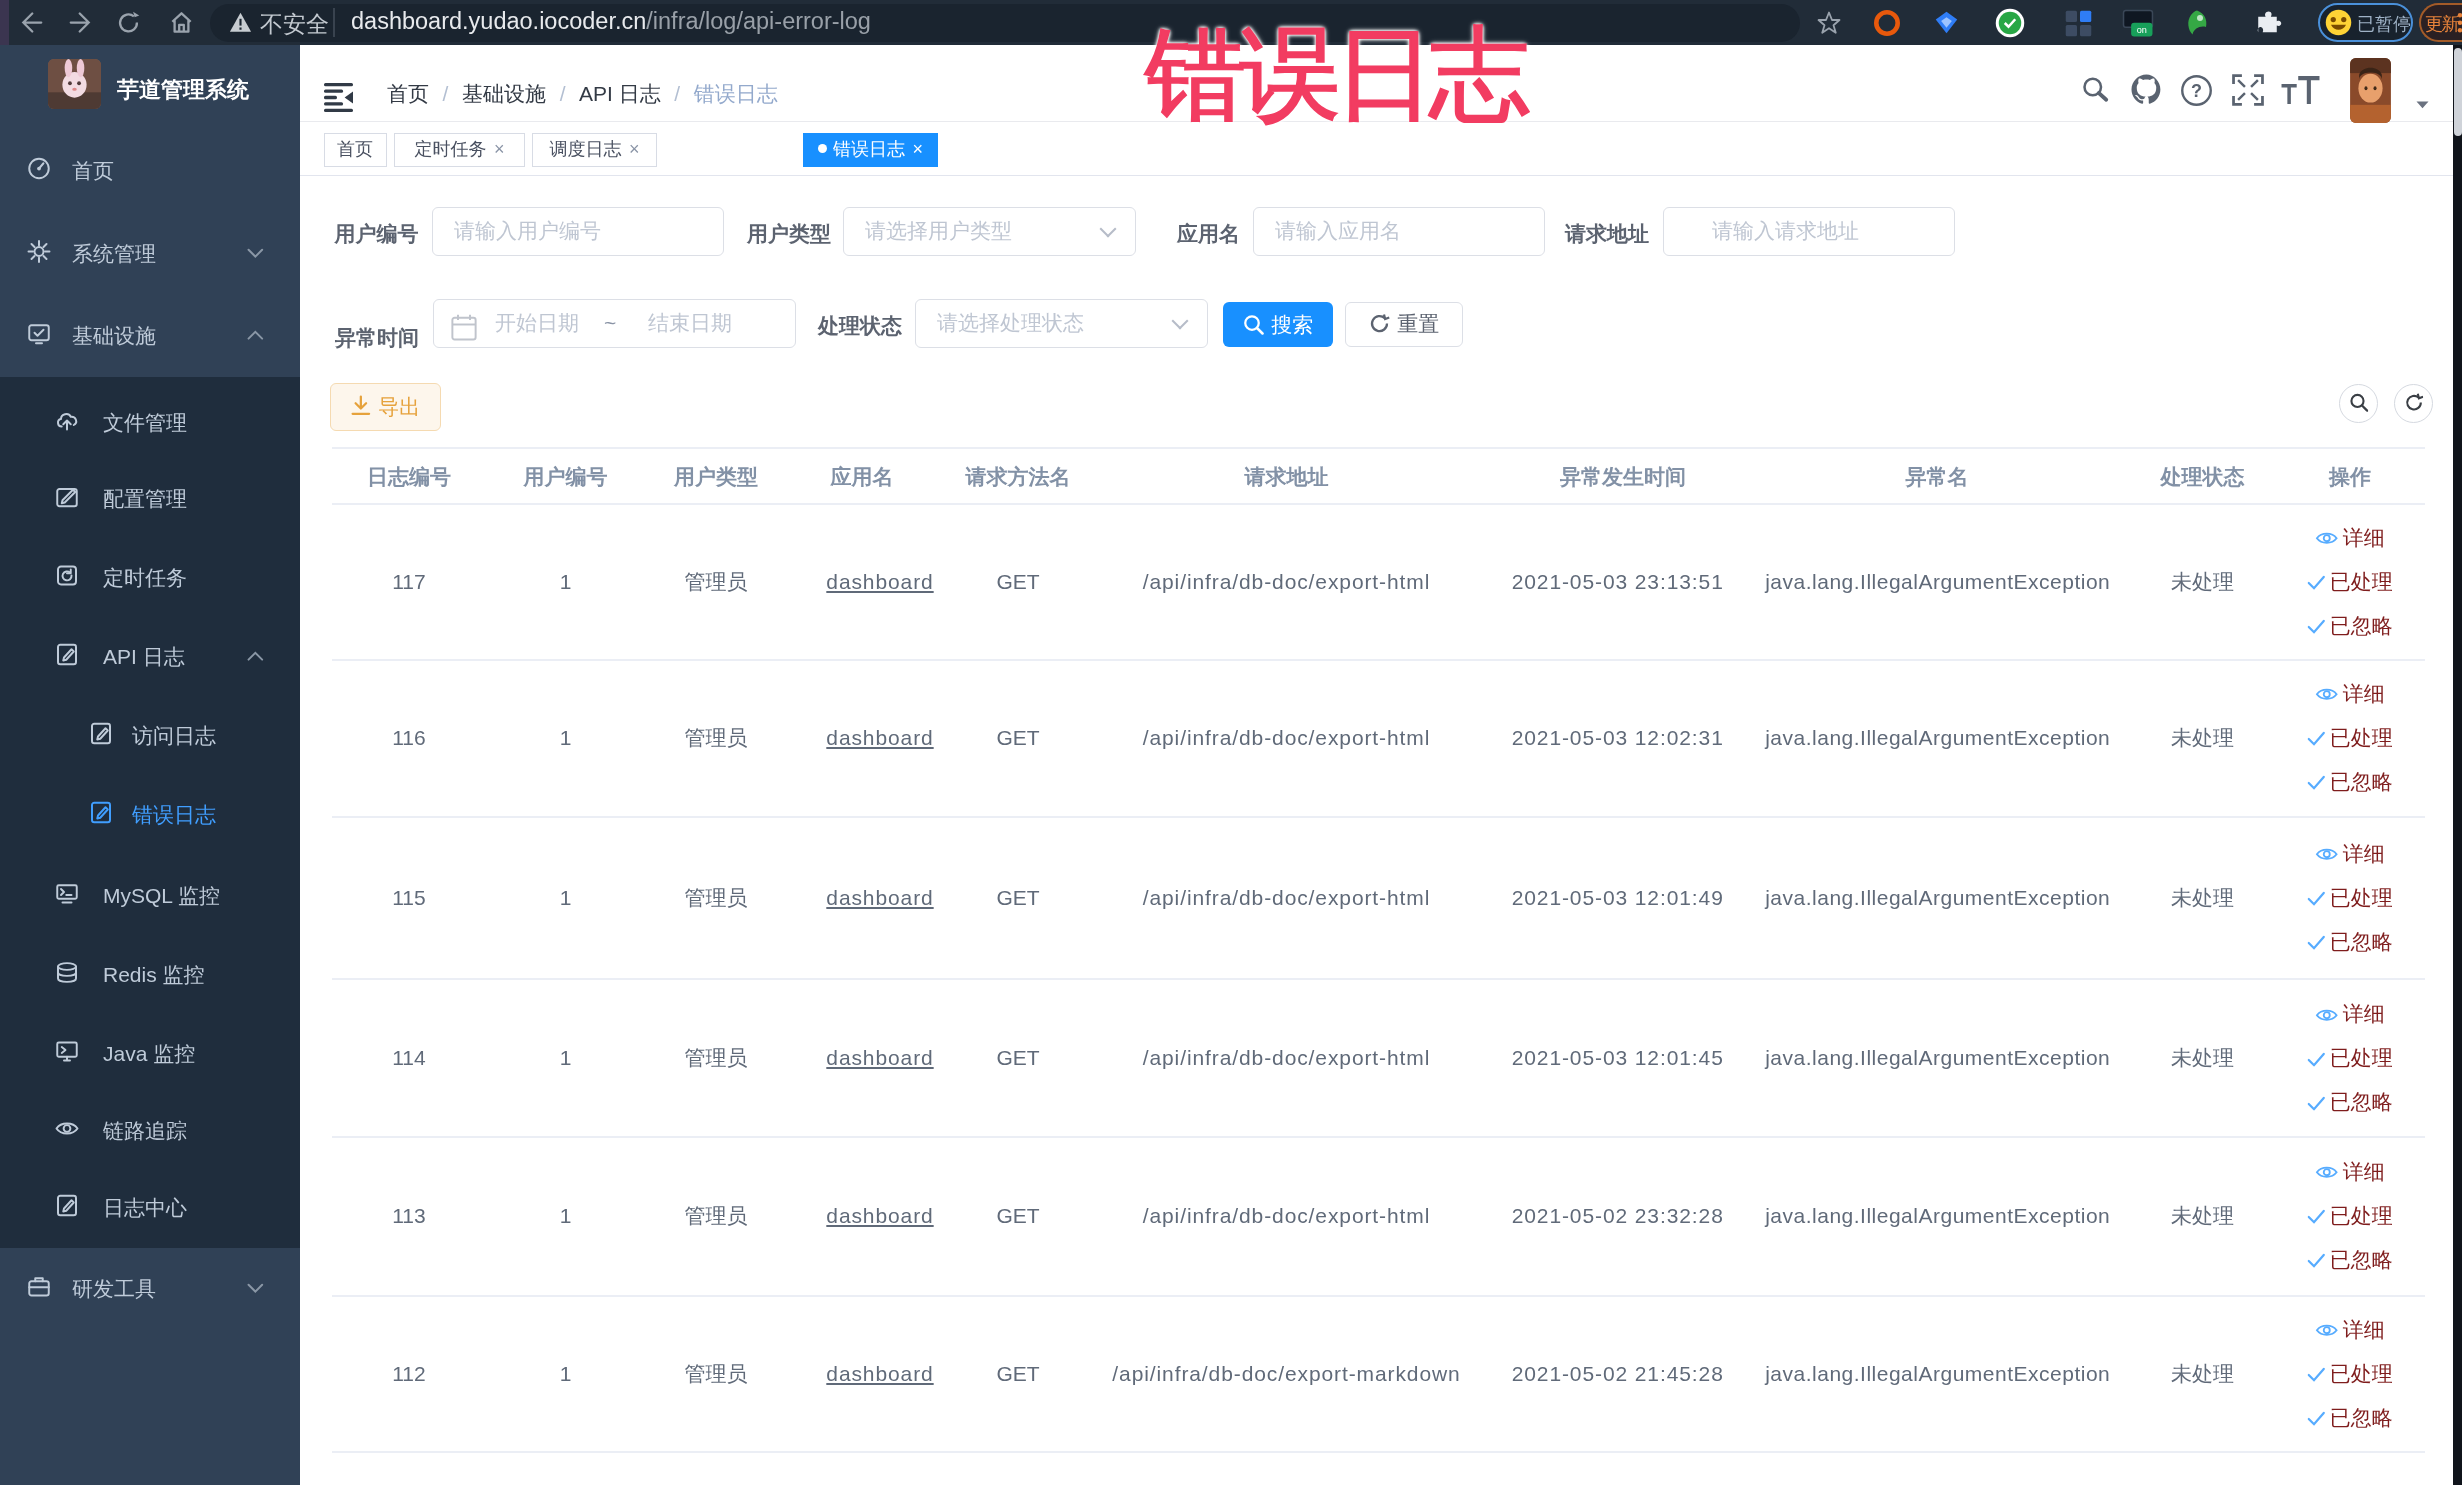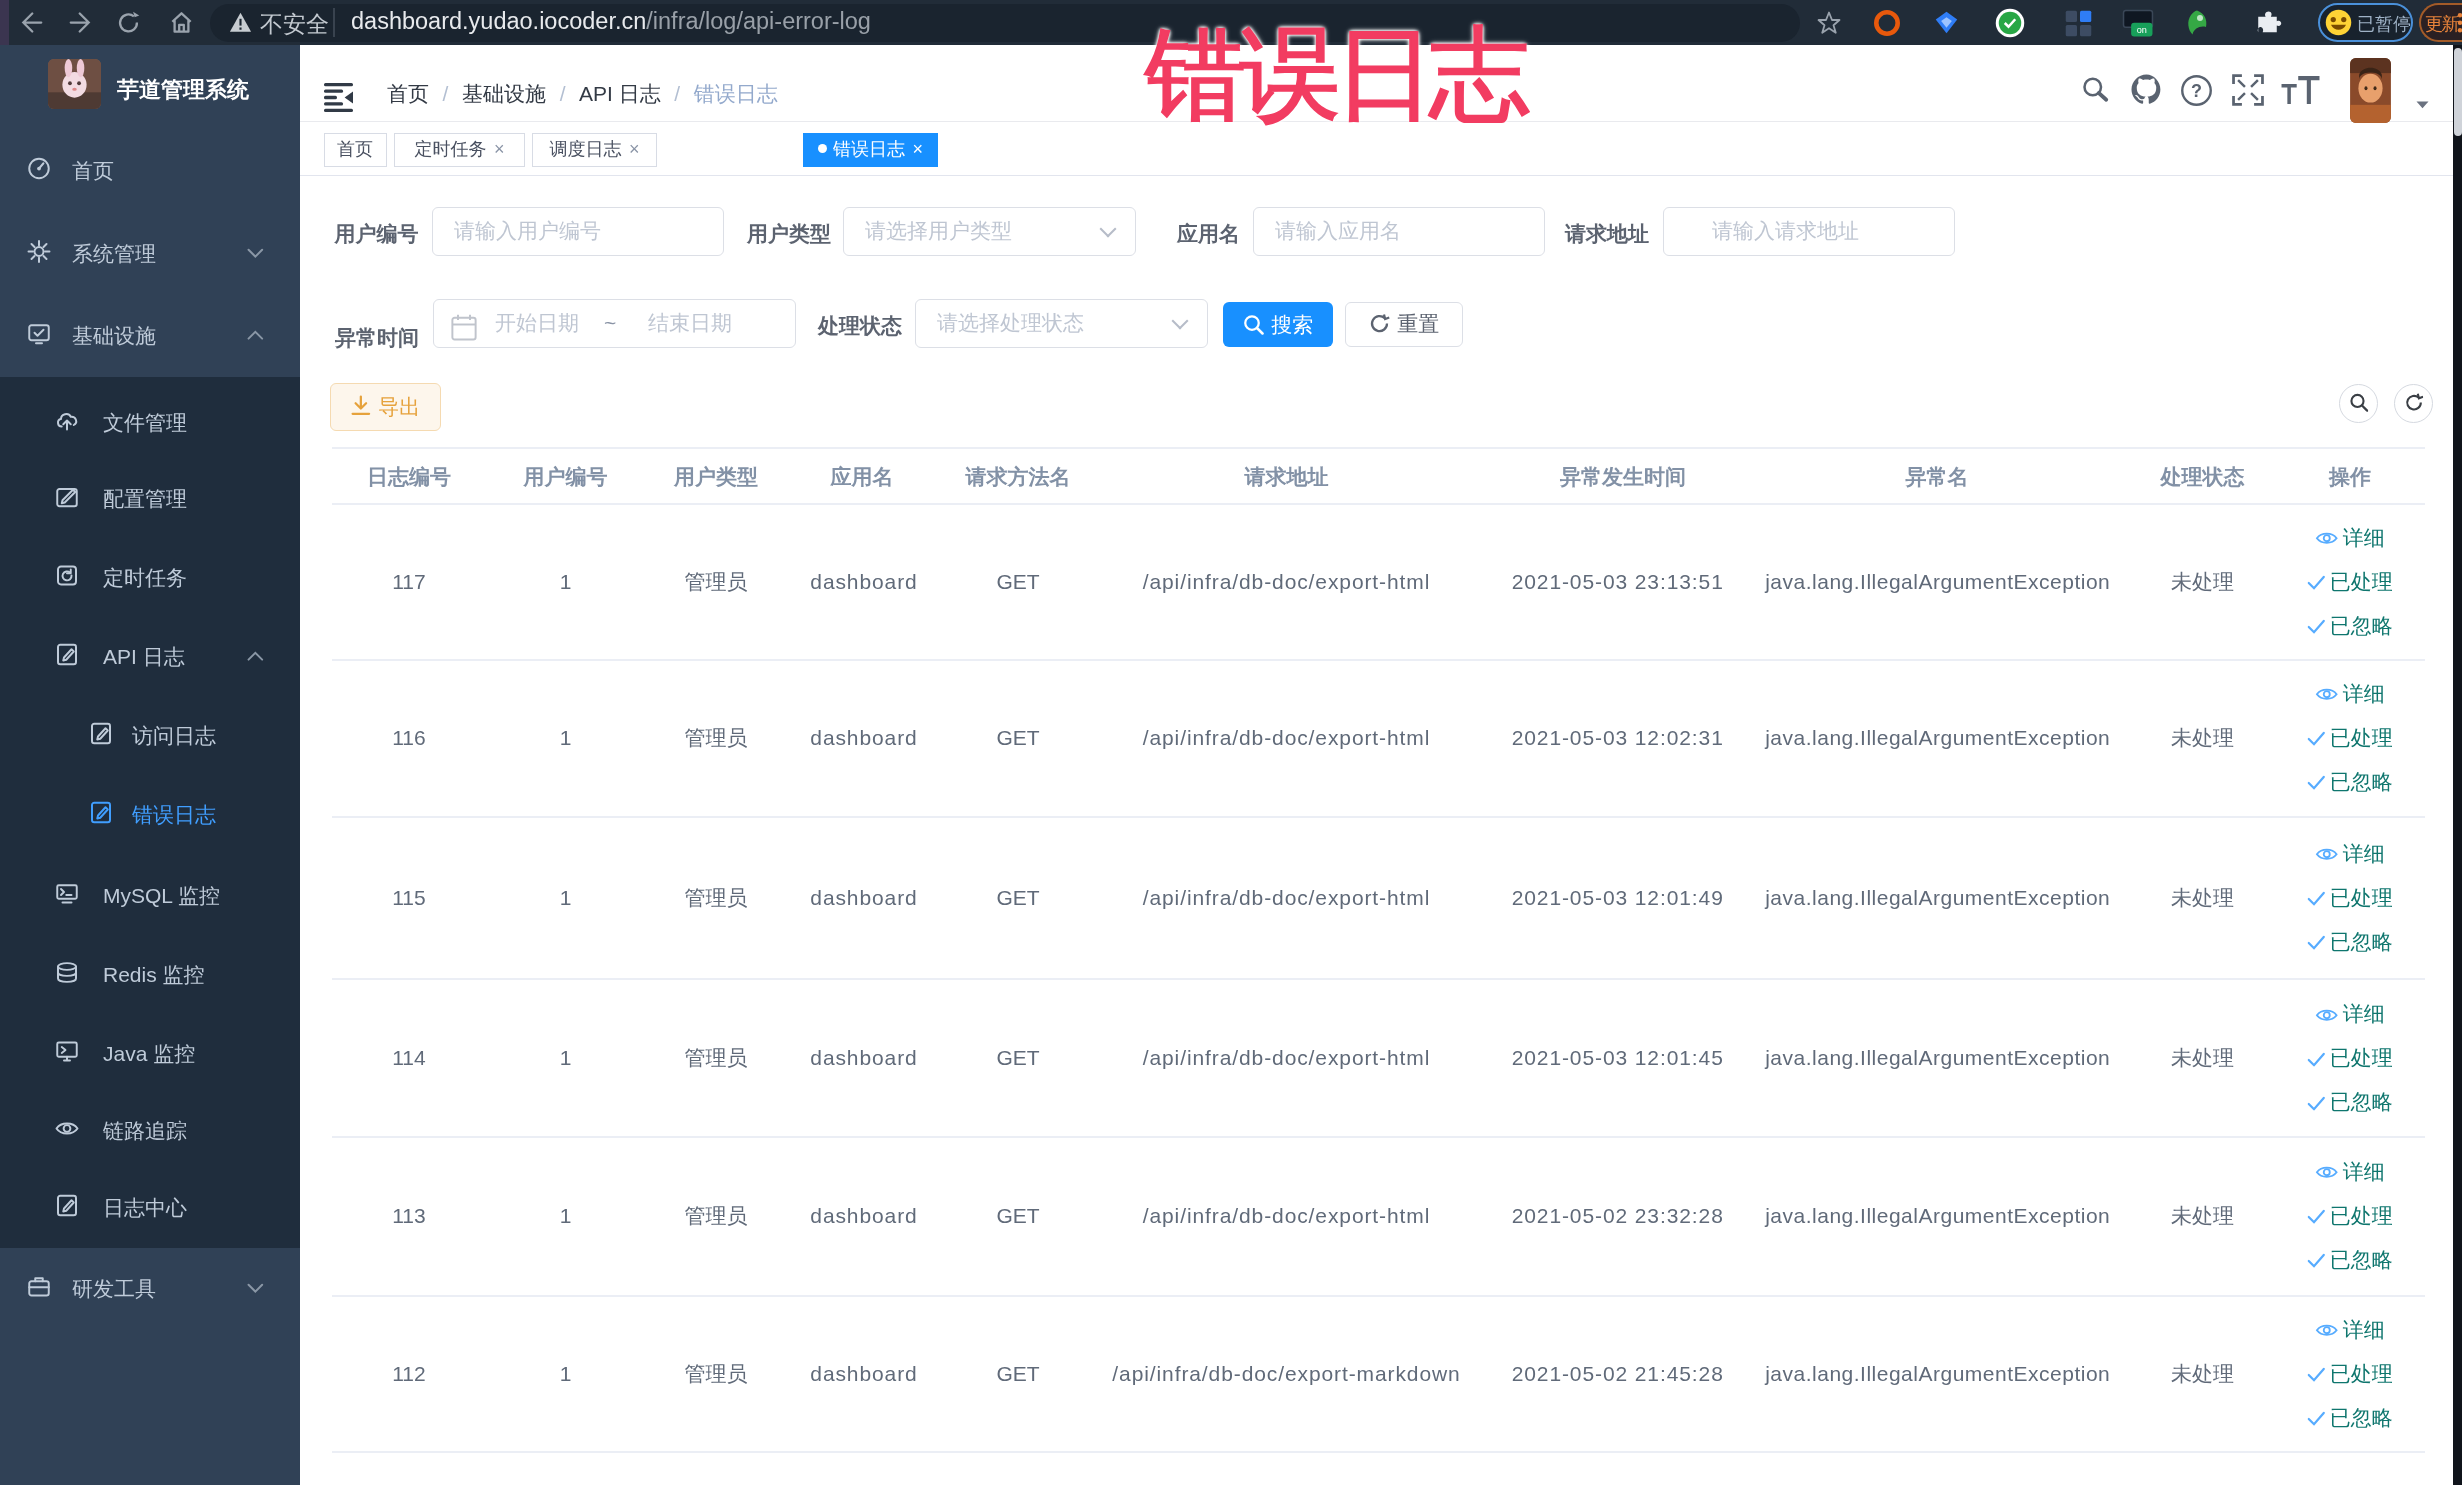--- a/index.html
+++ b/index.html
@@ -31,25 +31,25 @@
   .flabel { position:absolute; font-size:21px; font-weight:bold; color:#5c6370; text-align:right; }
   .finput { position:absolute; height:49px; border:1.5px solid #dcdfe6; border-radius:6px; background:#fff;
             font-size:21px; color:#bfc6d2; line-height:46px; padding-left:21px; white-space:nowrap; }
   .caret-d { position:absolute; width:12px; height:12px; border-right:2.3px solid #b6bcc8; border-bottom:2.3px solid #b6bcc8; transform:rotate(45deg); }
   
   .trow { position:absolute; left:32px; width:2093px; display:flex; align-items:center; }
   .tcell { text-align:center; font-size:21px; color:#606a79; overflow:visible; white-space:nowrap; }
   .c0{width:154px}.c1{width:159px}.c2{width:142px}.c3{width:150px}.c4{width:162px}
   .c5{width:375px}.c6{width:298px}.c7{width:330px}.c8{width:201px}.c9{width:120px;position:relative;right:13px}
   .hdr { font-weight:bold; color:#8291a6; }
-  .alink { color:#0f766e; font-size:21px; white-space:nowrap; }
+  .alink { color:#7f1d1d; font-size:21px; white-space:nowrap; }
   .lt1 { letter-spacing:0.9px; }
   .lt2 { letter-spacing:0.5px; position:relative; left:-6.8px; }
   .tm2 { position:relative; left:-5.3px; }
-  .db { letter-spacing:0.9px; position:relative; left:2px; }
+  .db { letter-spacing:0.9px; position:relative; left:18px;text-decoration:underline; }
   .tm  { letter-spacing:0.9px; }
   .bline { position:absolute; left:32px; width:2093px; height:1.5px; background:#ebeef5; }
   
   #vscroll { position:absolute; left:2453px; top:45px; width:9.8px; height:1440px; background:#10141b; }
   #vthumb { position:absolute; left:0.8px; top:3px; width:8.3px; height:88px; background:#cfd3d9; border-radius:4.5px; }
   
   #annot { position:absolute; left:1145px; top:7.6px; font-size:101px; font-weight:400; color:#f23c61; -webkit-text-stroke:2px #f23c61;
            letter-spacing:-6.4px; white-space:nowrap; z-index:50;
            text-shadow:0 0 3px #fff, 0 0 4.5px #fff, 0 0 6px #fff, 0.8px 0.8px 3.8px #fff, -0.8px -0.8px 3.8px #fff; }
 </style>

